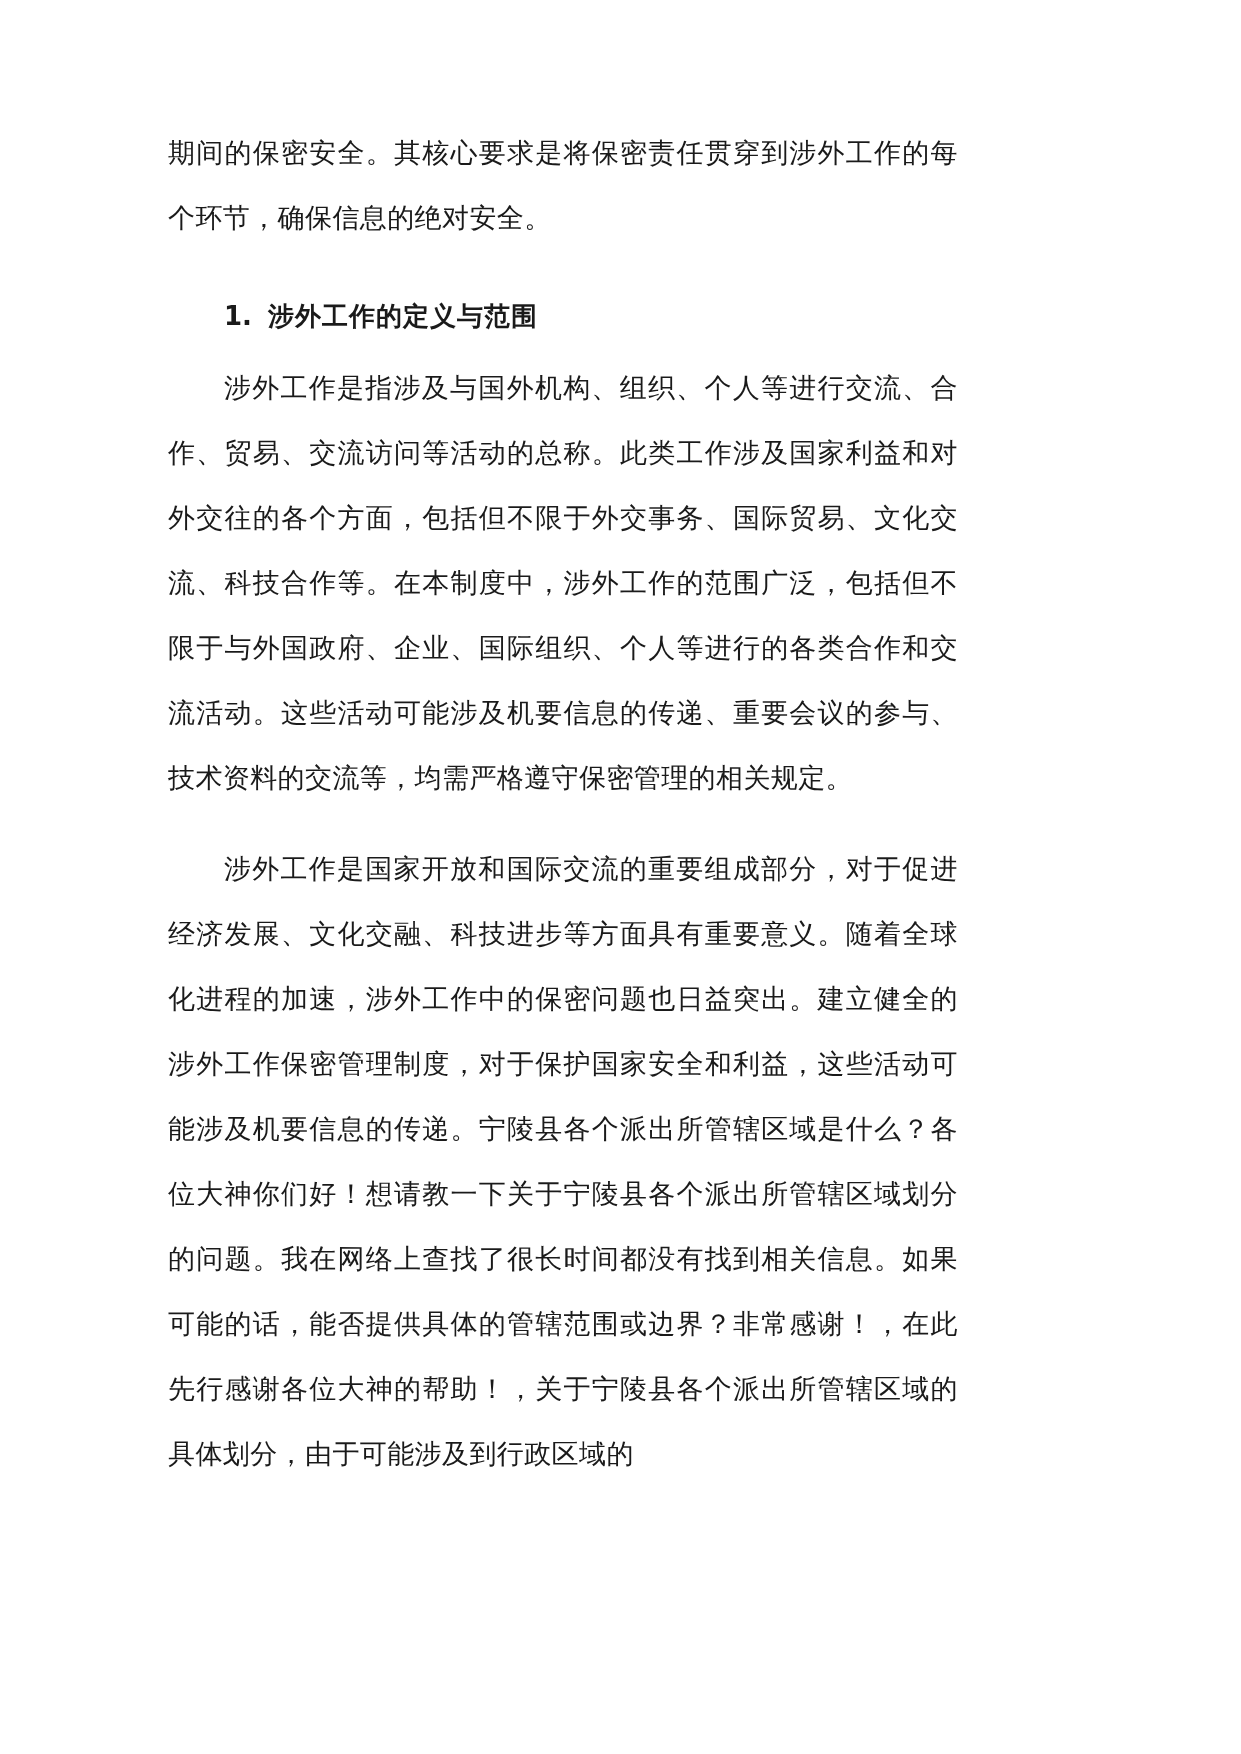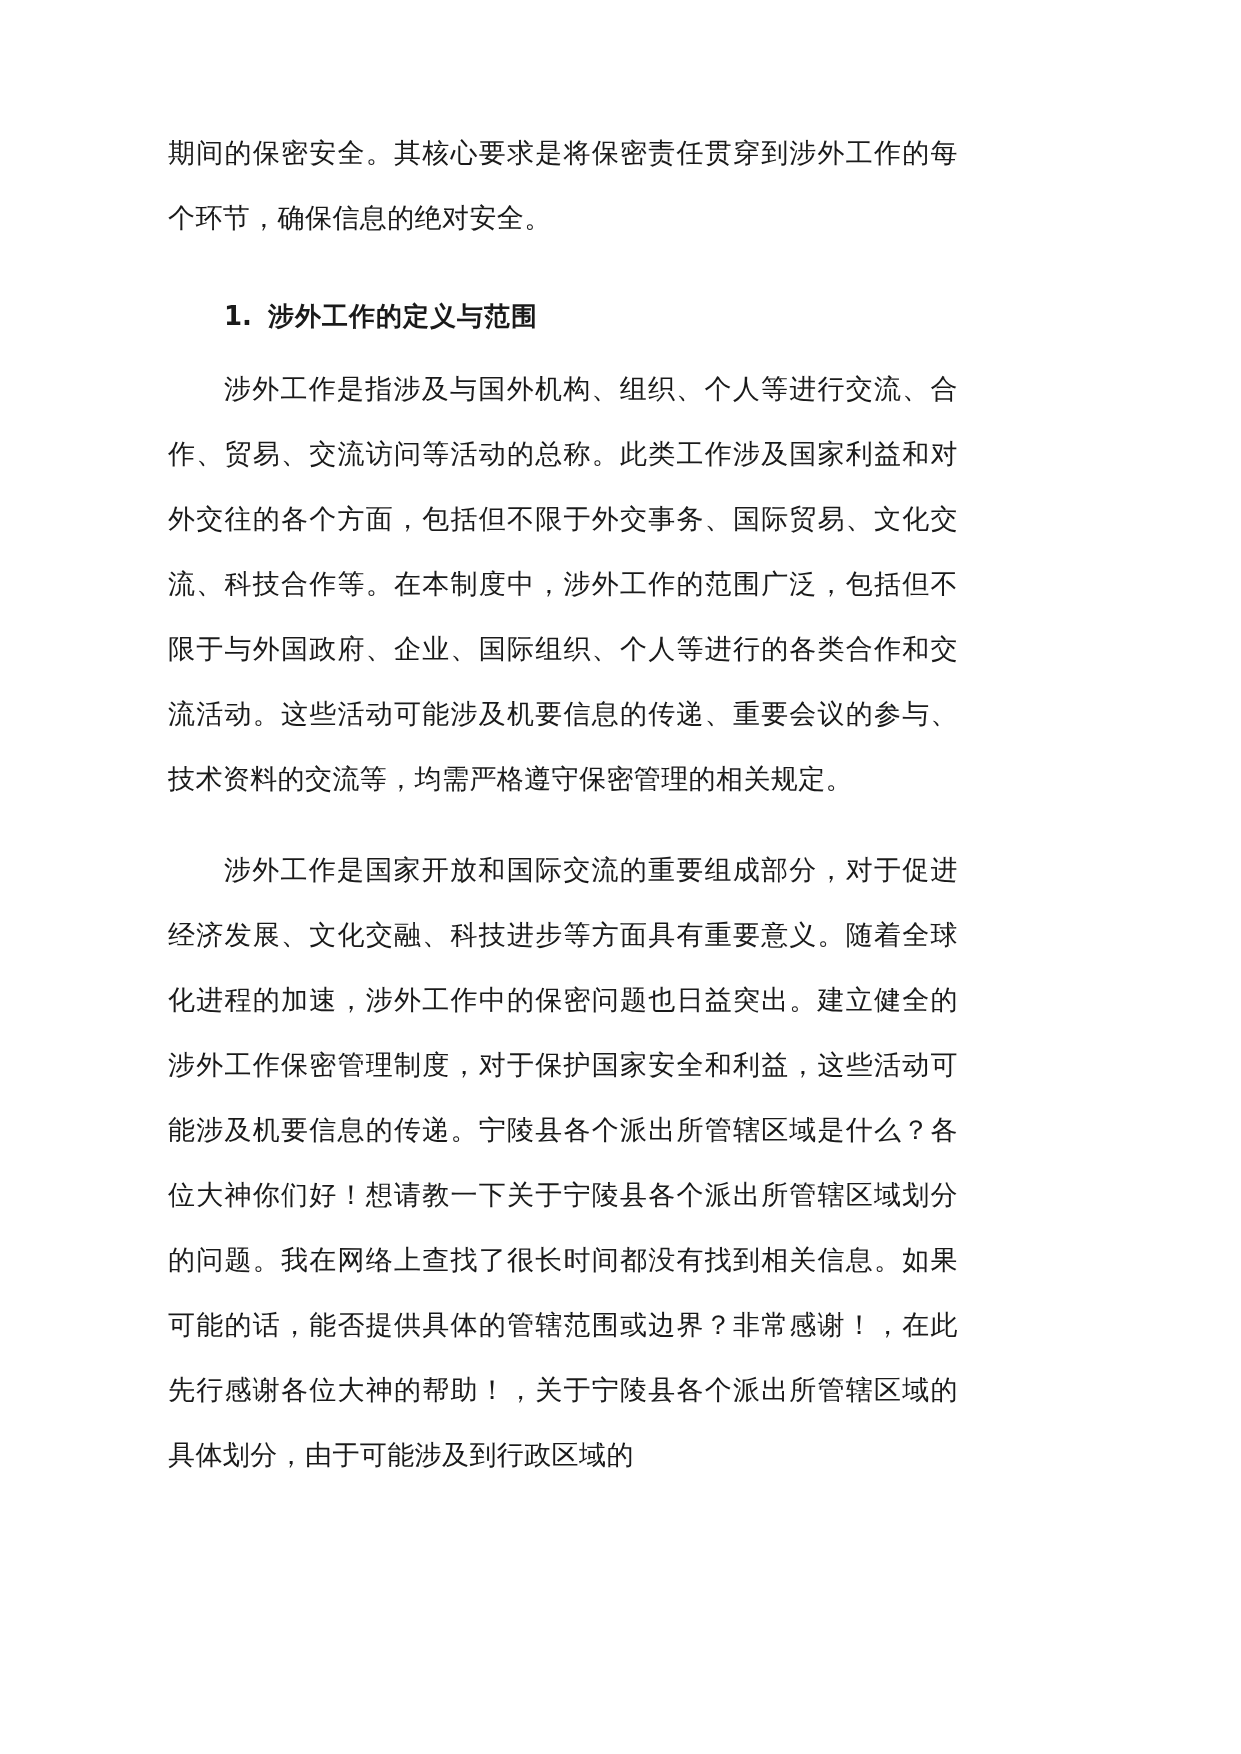--- a/index.html
+++ b/index.html
@@ -28,20 +28,21 @@
     margin: 0;
     font-size: 27px;
     line-height: 65px;
     letter-spacing: 0.4px;
     text-align: justify;
     text-justify: inter-ideograph;
     word-break: break-all;
   }
   p.indent {
     text-indent: 56px;
+    font-family: Liberation Serif, serif;
   }
   .heading-row {
     display: flex;
     align-items: flex-start;
     margin: 22px 0 10px 0;
     padding-left: 56px;
     font-family: "DejaVu Sans", "Liberation Sans", sans-serif;
     font-weight: bold;
     font-size: 26px;
     line-height: 60px;

